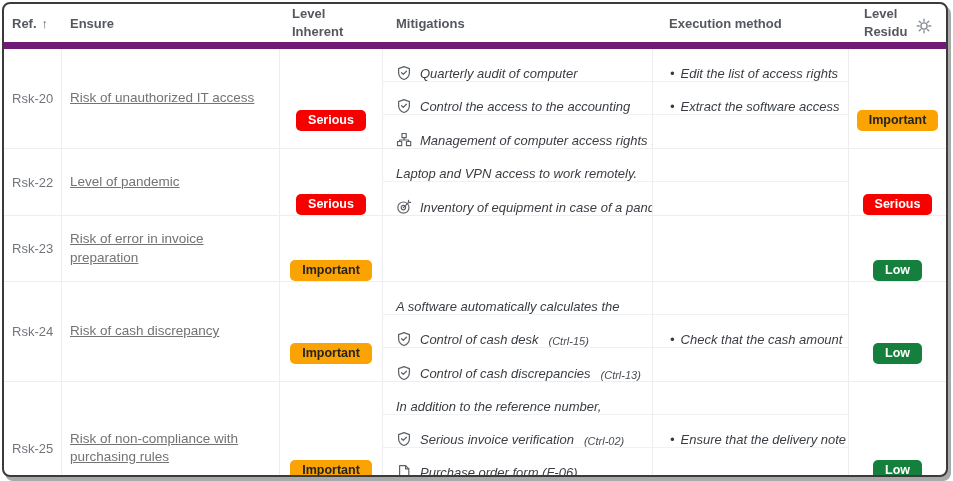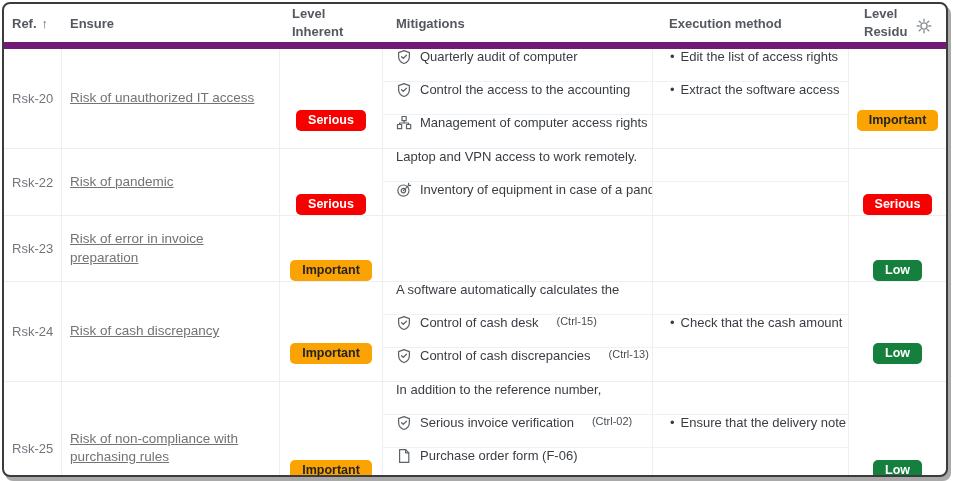--- a/index.html
+++ b/index.html
@@ -71,35 +71,36 @@
   }
   .badge.serious   { background: #f60000; color: #ffffff; }
   .badge.important { background: #fba302; color: #242424; }
   .badge.low       { background: #15803d; color: #ffffff; }
 
   
   .stack { display: block; padding: 0; }
   .sub {
     height: 33px;
     display: flex;
-    align-items: flex-start;
+    align-items: flex-end;
     gap: 8px;
     padding-left: 13px;
     padding-right: 6px;
     border-bottom: 1px solid #f0f1f3;
     font-size: 13px;
     color: #393d43;
     white-space: nowrap;
     overflow: hidden;
+    font-style: italic;
   }
   .sub:last-child { border-bottom: none; }
   .sub-exec { padding-left: 17px; gap: 6px; }
   .sub .mi { width: 16px; height: 16px; flex: none; color: #5d6268; }
   .sub .mi svg { width: 16px; height: 16px; display: block; }
-  .suffix { font-size: 11px; color: #4b4f55; margin-left: 10px; }
+  .suffix { font-size: 11px; color: #4b4f55; margin-left: 2px; }
   .bullet { font-size: 13px; color: #393d43; }
 </style>
 </head>
 <body>
 
 <svg width="0" height="0" style="position:absolute">
   <defs>
     <g id="i-shield" fill="none" stroke="currentColor" stroke-width="1.25" stroke-linecap="round" stroke-linejoin="round">
       <path d="M8 1.6 L13.4 3.6 V7.4 C13.4 10.9 11 13.4 8 14.5 C5 13.4 2.6 10.9 2.6 7.4 V3.6 Z"></path>
       <path d="M5.6 7.7 L7.3 9.4 L10.4 6.2"></path>
@@ -200,21 +201,21 @@
       </div>
       <div class="sub sub-exec"></div>
     </div>
     <div class="cell cell-badge">
       <span class="badge important">Important</span>
     </div>
   </div>
 
   <div class="grid-row trow">
     <div class="cell cell-ref">Rsk-22</div>
-    <div class="cell cell-title">Risk of pandemic</div>
+    <div class="cell cell-title">Level of pandemic</div>
     <div class="cell cell-badge">
       <span class="badge serious">Serious</span>
     </div>
     <div class="cell stack">
       <div class="sub">
         <span>Laptop and VPN access to work remotely.</span>
       </div>
       <div class="sub">
         <span class="mi">
             <svg viewBox="0 0 16 16">

